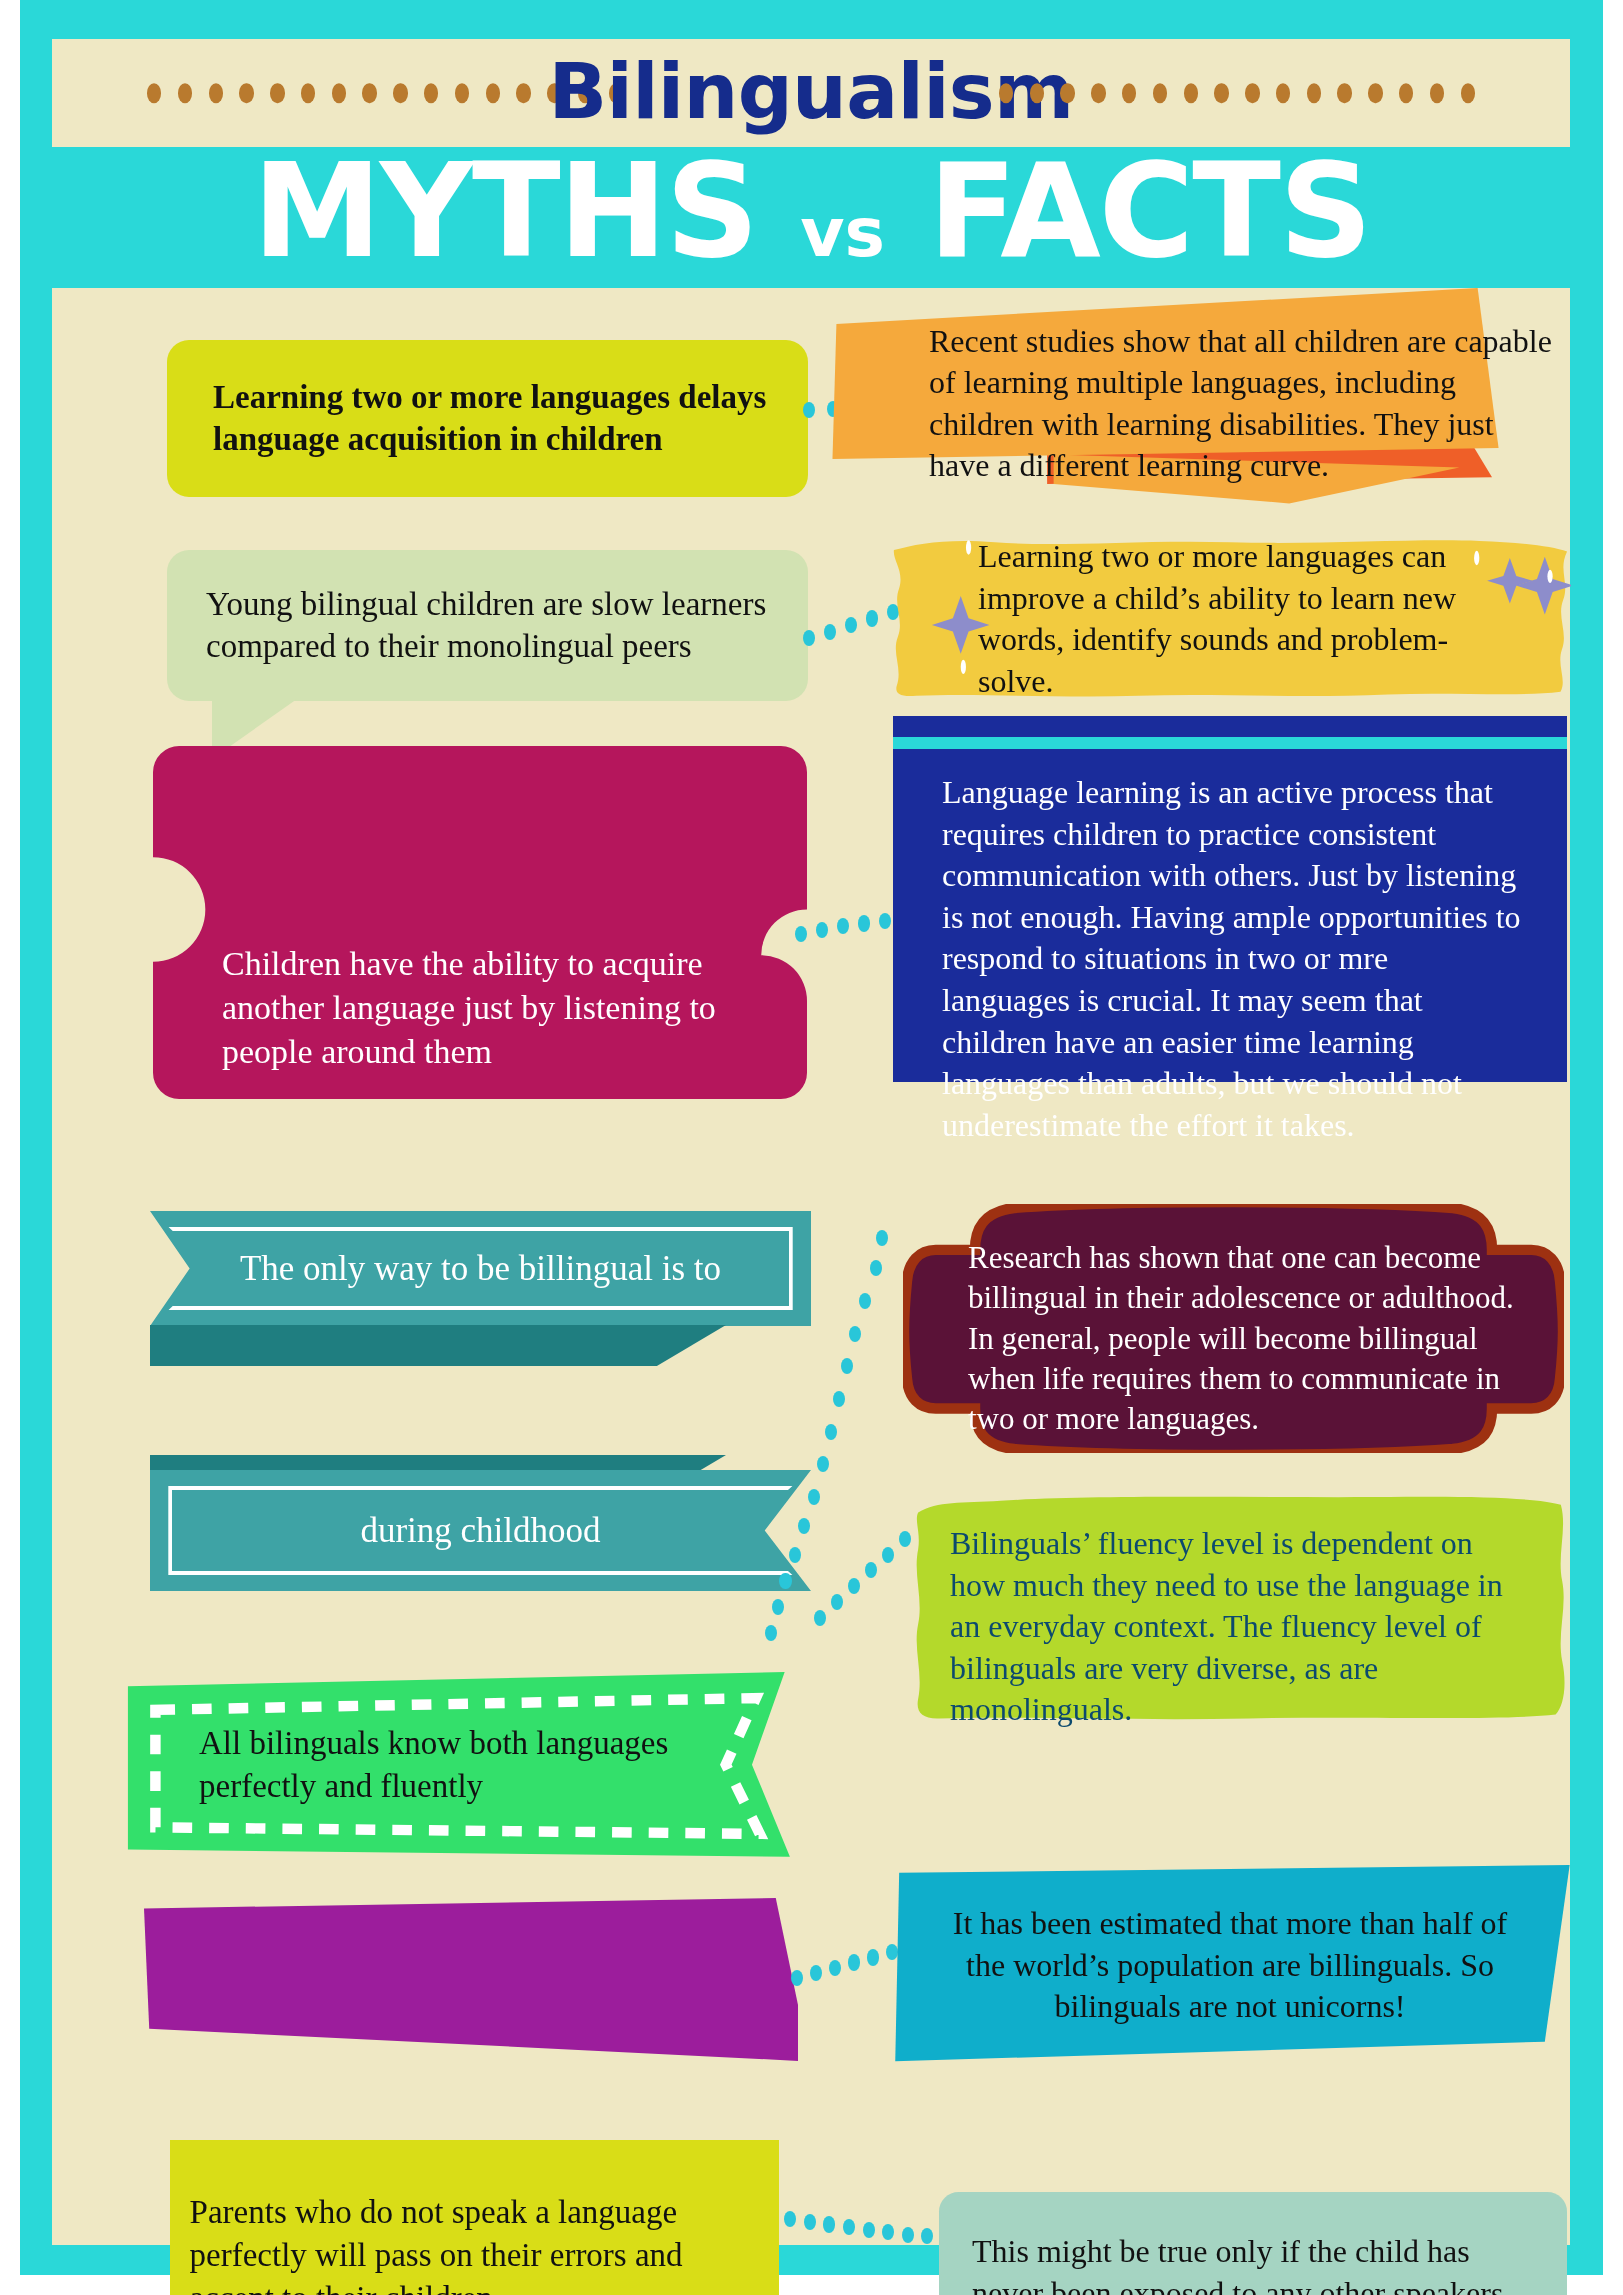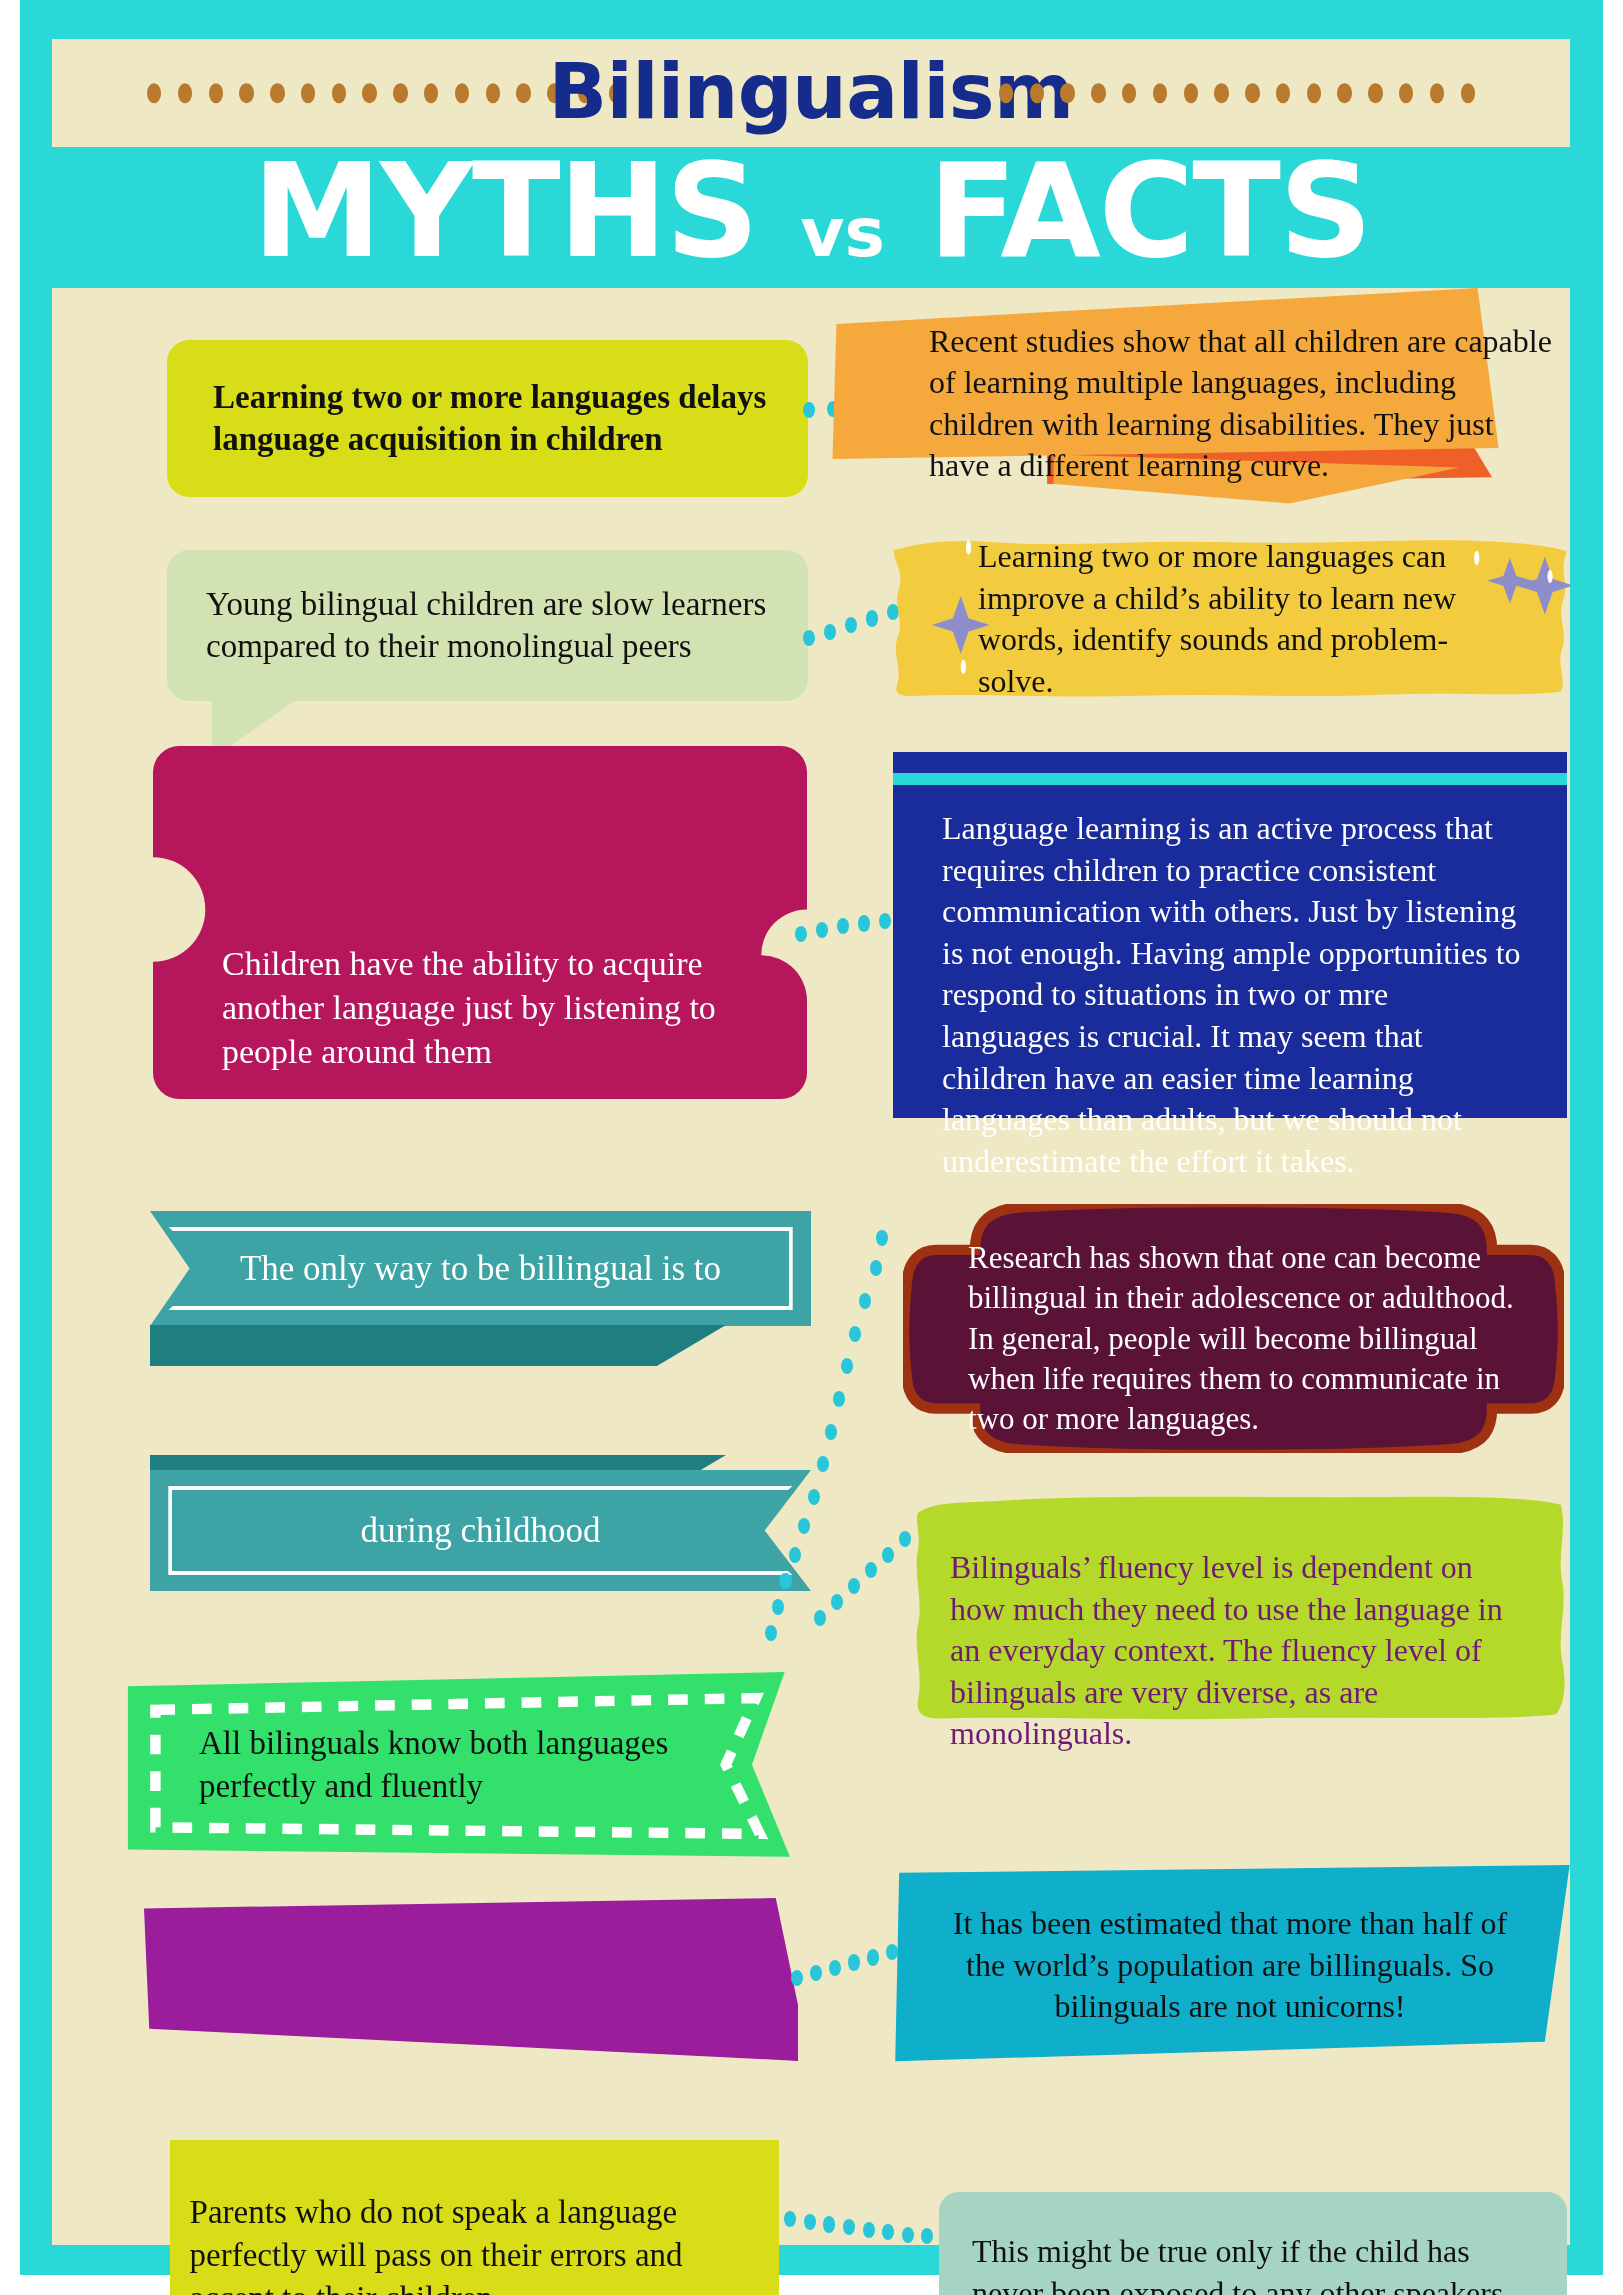--- a/index.html
+++ b/index.html
@@ -112,21 +112,21 @@
     width:0;height:0;
     border-top:60px solid #D2E2B2;
     border-right:85px solid transparent;
   }
   .fact2{
     left:838px; top:249px; width:681px; height:164px;
   }
 
   
   .myth3{ left:101px; top:458px; width:654px; height:353px; }
-  .fact3{ left:841px; top:464px; width:674px; height:366px; background:#1A2C9B; }
+  .fact3{ left:841px; top:428px; width:674px; height:366px; background:#1A2C9B; }
   .fact3 .stripe{
     position:absolute; left:0; right:0; top:21px; height:11.8px; background:#2AD8D8;
   }
 
   
   .ribbon{ position:absolute; left:98px; width:661px; height:115px; }
   .ribbon .rbg{
     position:absolute; inset:0; background:#3EA3A5;
     clip-path:polygon(0 0, 100% 0, 100% 100%, 0 100%, 6% 50%);
   }
@@ -342,21 +342,21 @@
       <div class="txt" style="left:65px;top:34px;width:550px;font-size:31px;color:#ffffff;">Research has shown that one can become billingual in their adolescence or adulthood. In general, people will become billingual when life requires them to communicate in two or more languages.</div>
     </div>
 
     <svg class="item fact5" viewBox="0 0 1010 360" preserveAspectRatio="none">
       <path d="M14,36 C44,18 80,22 140,18 C300,8 560,14 760,12 C870,11 960,14 996,24
                C1006,60 990,100 998,140 C1006,180 990,220 998,262 C1006,300 1000,332 988,344
                C900,354 700,346 520,350 C340,354 160,346 46,350 C20,351 10,340 14,320
                C22,280 6,244 14,206 C22,168 6,130 14,92 C18,66 8,48 14,36 Z" fill="#B4D92B"></path>
     </svg>
     <div class="item" style="left:857px;top:1201px;width:661px;height:236px;">
-      <div class="txt" style="left:41px;top:34px;width:576px;font-size:32px;color:#701a75;margin-top:24px;">Bilinguals’ fluency level is dependent on how much they need to use the language in an everyday context. The fluency level of bilinguals are very diverse, as are monolinguals.</div>
+      <div class="txt" style="left:41px;top:34px;width:576px;font-size:32px;color:#0c4a6e;">Bilinguals’ fluency level is dependent on how much they need to use the language in an everyday context. The fluency level of bilinguals are very diverse, as are monolinguals.</div>
     </div>
 
     <div class="dots" style="left:762px;top:1243px;">
       <i style="left:0px;top:79px;"></i>
         <i style="left:17px;top:63px;"></i>
         <i style="left:34px;top:47px;"></i>
       <i style="left:51px;top:31px;"></i>
         <i style="left:68px;top:15.7px;"></i>
         <i style="left:85px;top:0px;"></i>
     </div>

